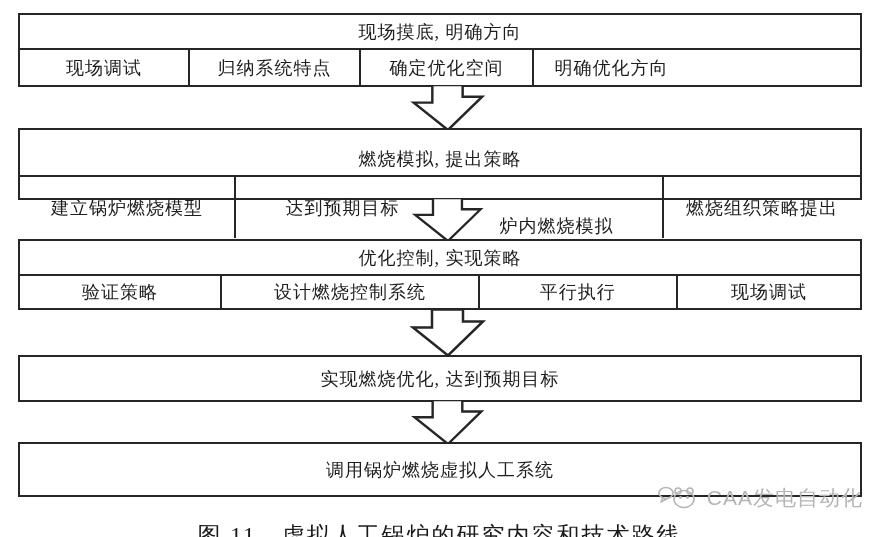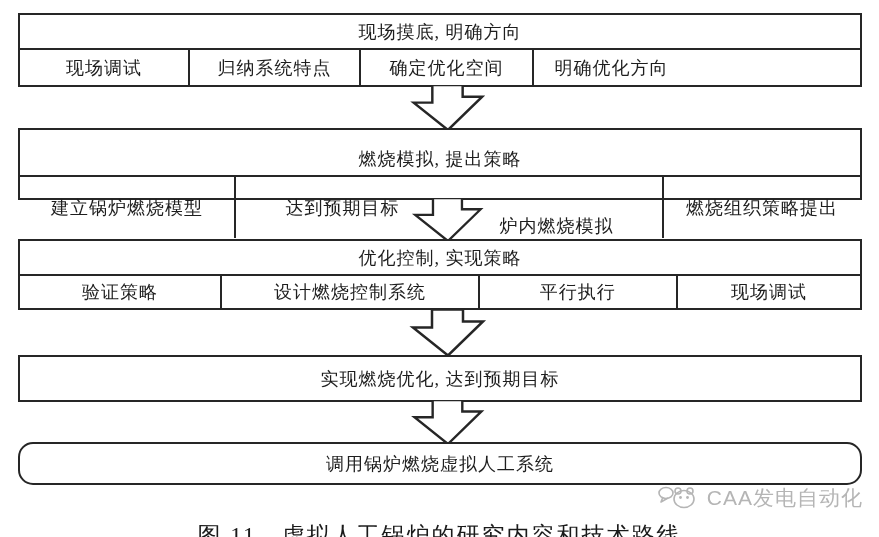--- a/index.html
+++ b/index.html
@@ -131,21 +131,21 @@
   </svg>
 
   <div class="stage single" style="top:355px; height:47px;">
     <div class="stage-header">实现燃烧优化, 达到预期目标</div>
   </div>
 
   <svg class="arrow" style="top:400px; left:399px;" width="96" height="44" viewBox="0 0 96 46">
     <path d="M33,0 V18 H14 L49,46 L84,12 H64 V0 Z" fill="#ffffff" stroke="#262626" stroke-width="2.5" stroke-linejoin="miter"></path>
   </svg>
 
-  <div class="stage single" style="top:442px; height:43px;border-radius:15px;">
+  <div class="stage single" style="top:442px; height:55px;">
     <div class="stage-header">调用锅炉燃烧虚拟人工系统</div>
   </div>
 
   <div class="caption" style="top:520px;">图 11　虚拟人工锅炉的研究内容和技术路线</div>
 
   <div class="watermark" style="top:484px; right:16px;">
     <svg width="44" height="28" viewBox="0 0 44 28">
       <ellipse cx="9" cy="9" rx="7" ry="5.5" fill="none" stroke="#b5b5b5" stroke-width="1.6"></ellipse>
       <path d="M6,13 L4,18 L11,14" fill="none" stroke="#b5b5b5" stroke-width="1.6" stroke-linejoin="round"></path>
       <circle cx="21" cy="7" r="3" fill="none" stroke="#b5b5b5" stroke-width="1.6"></circle>

